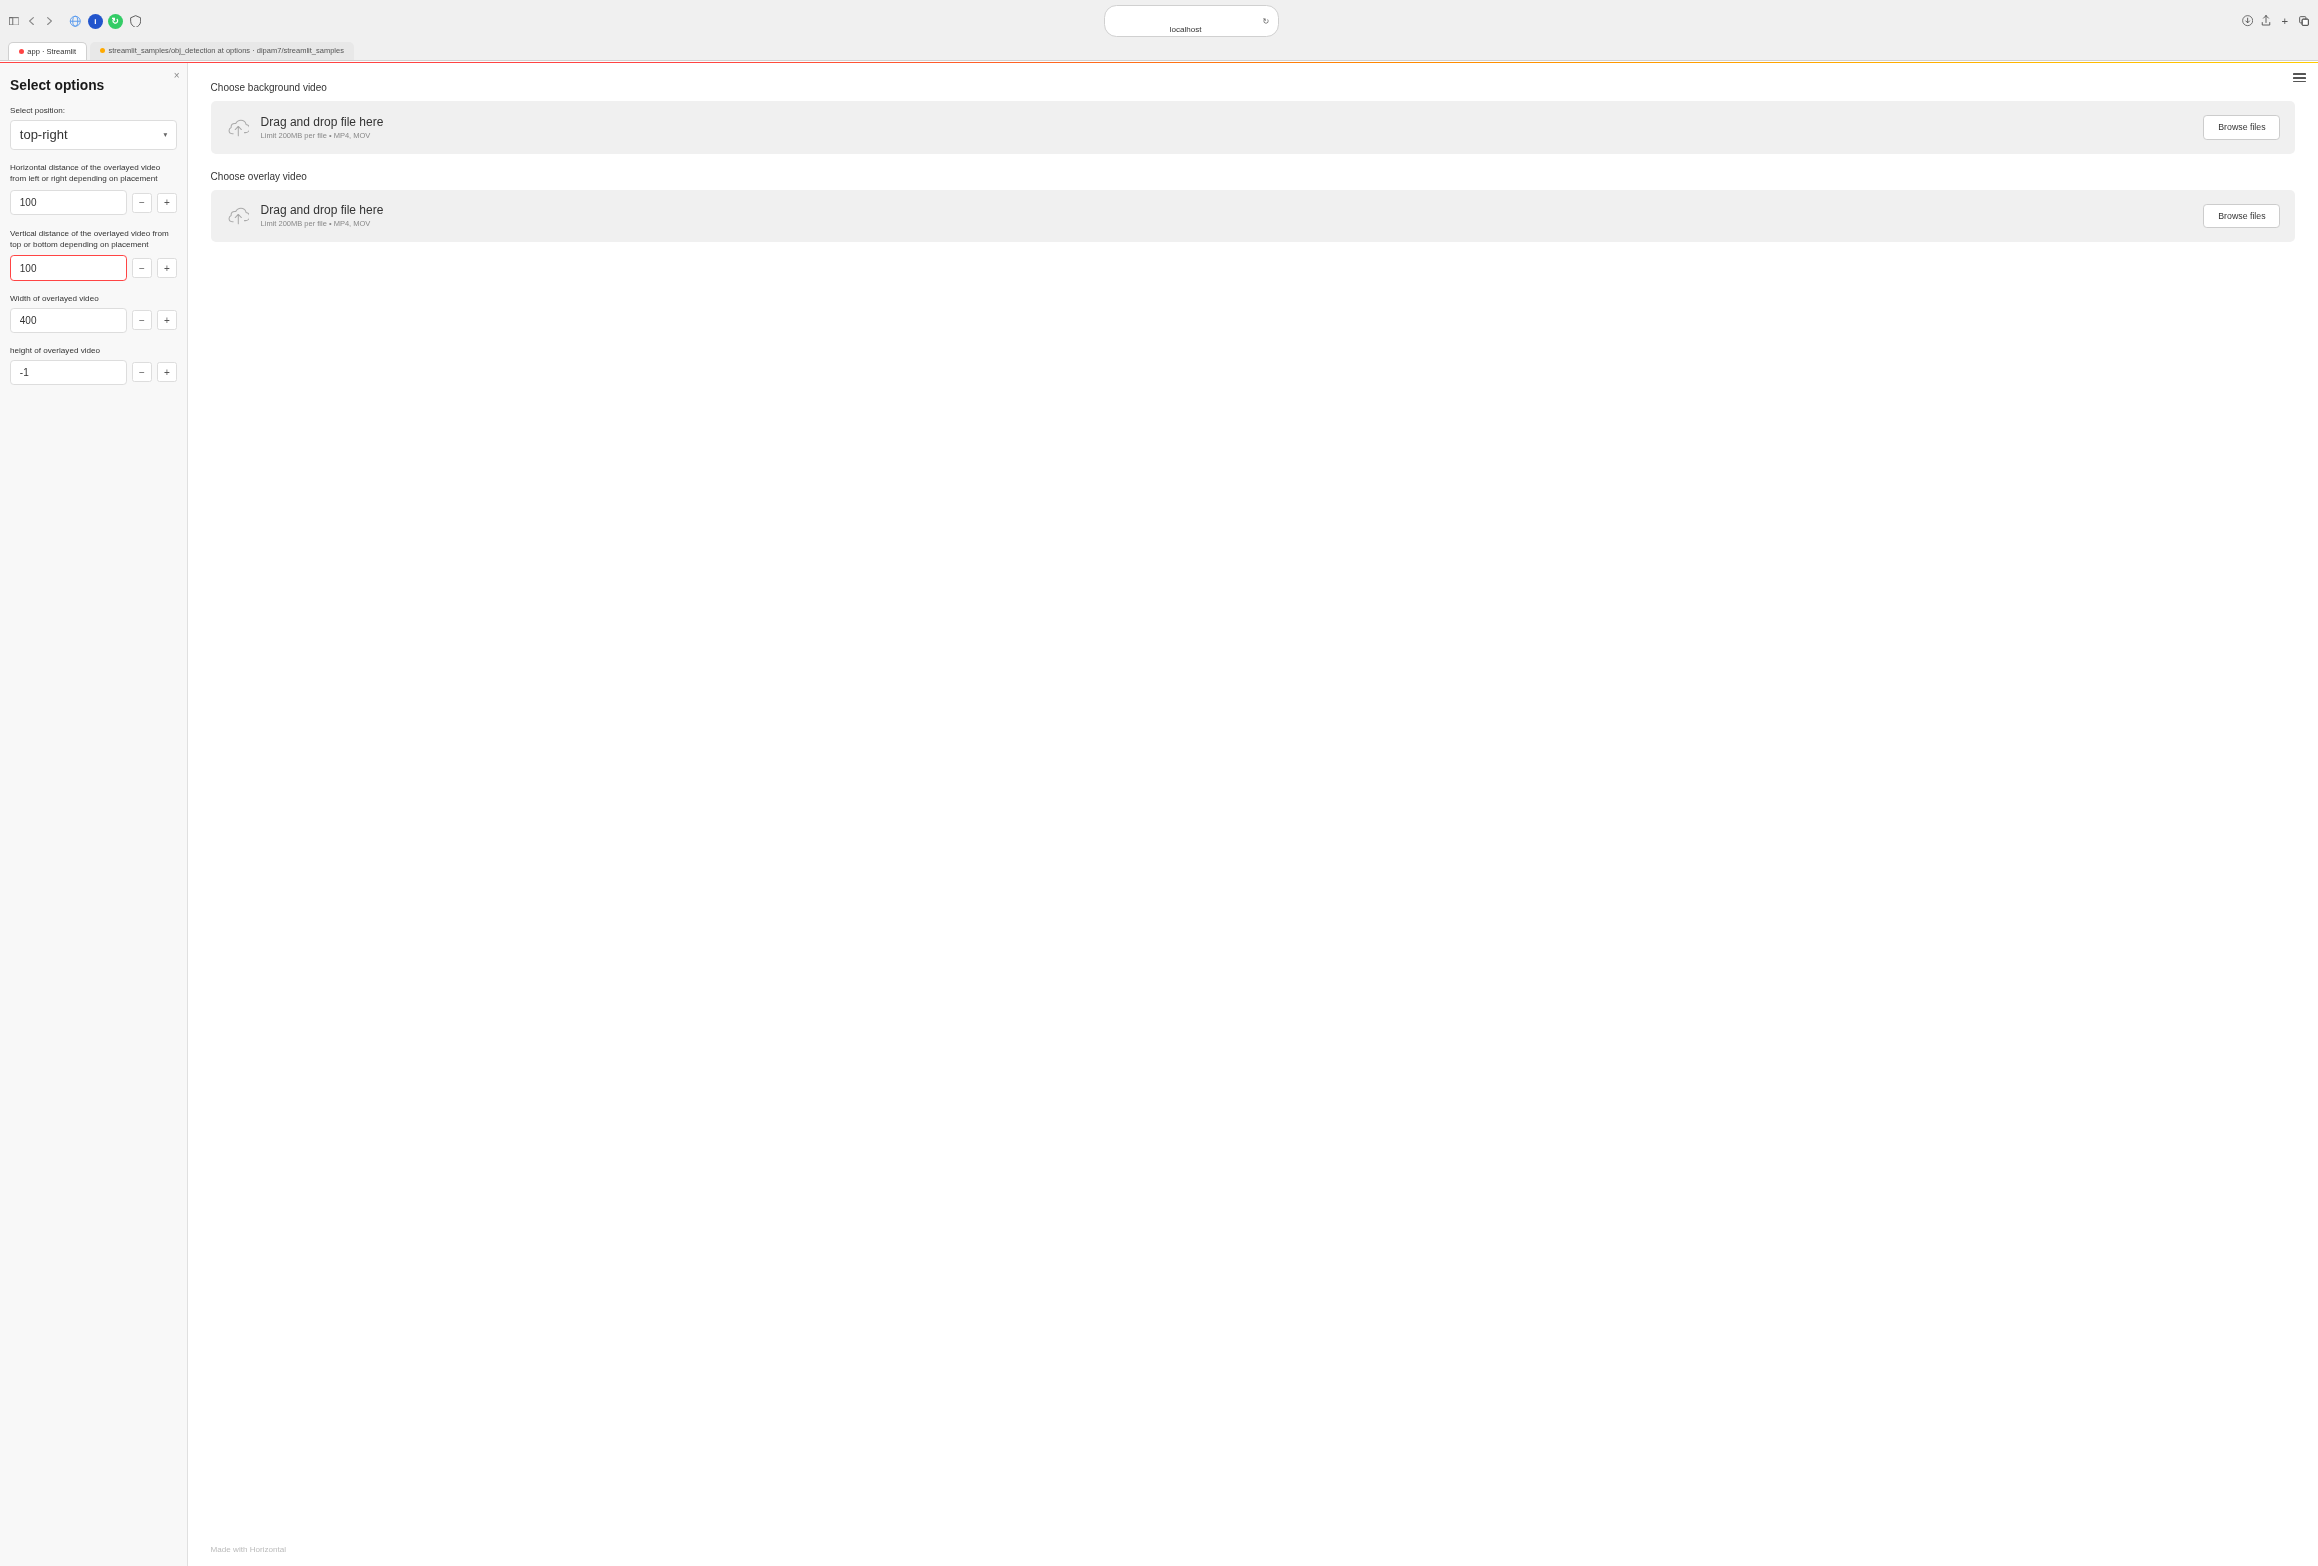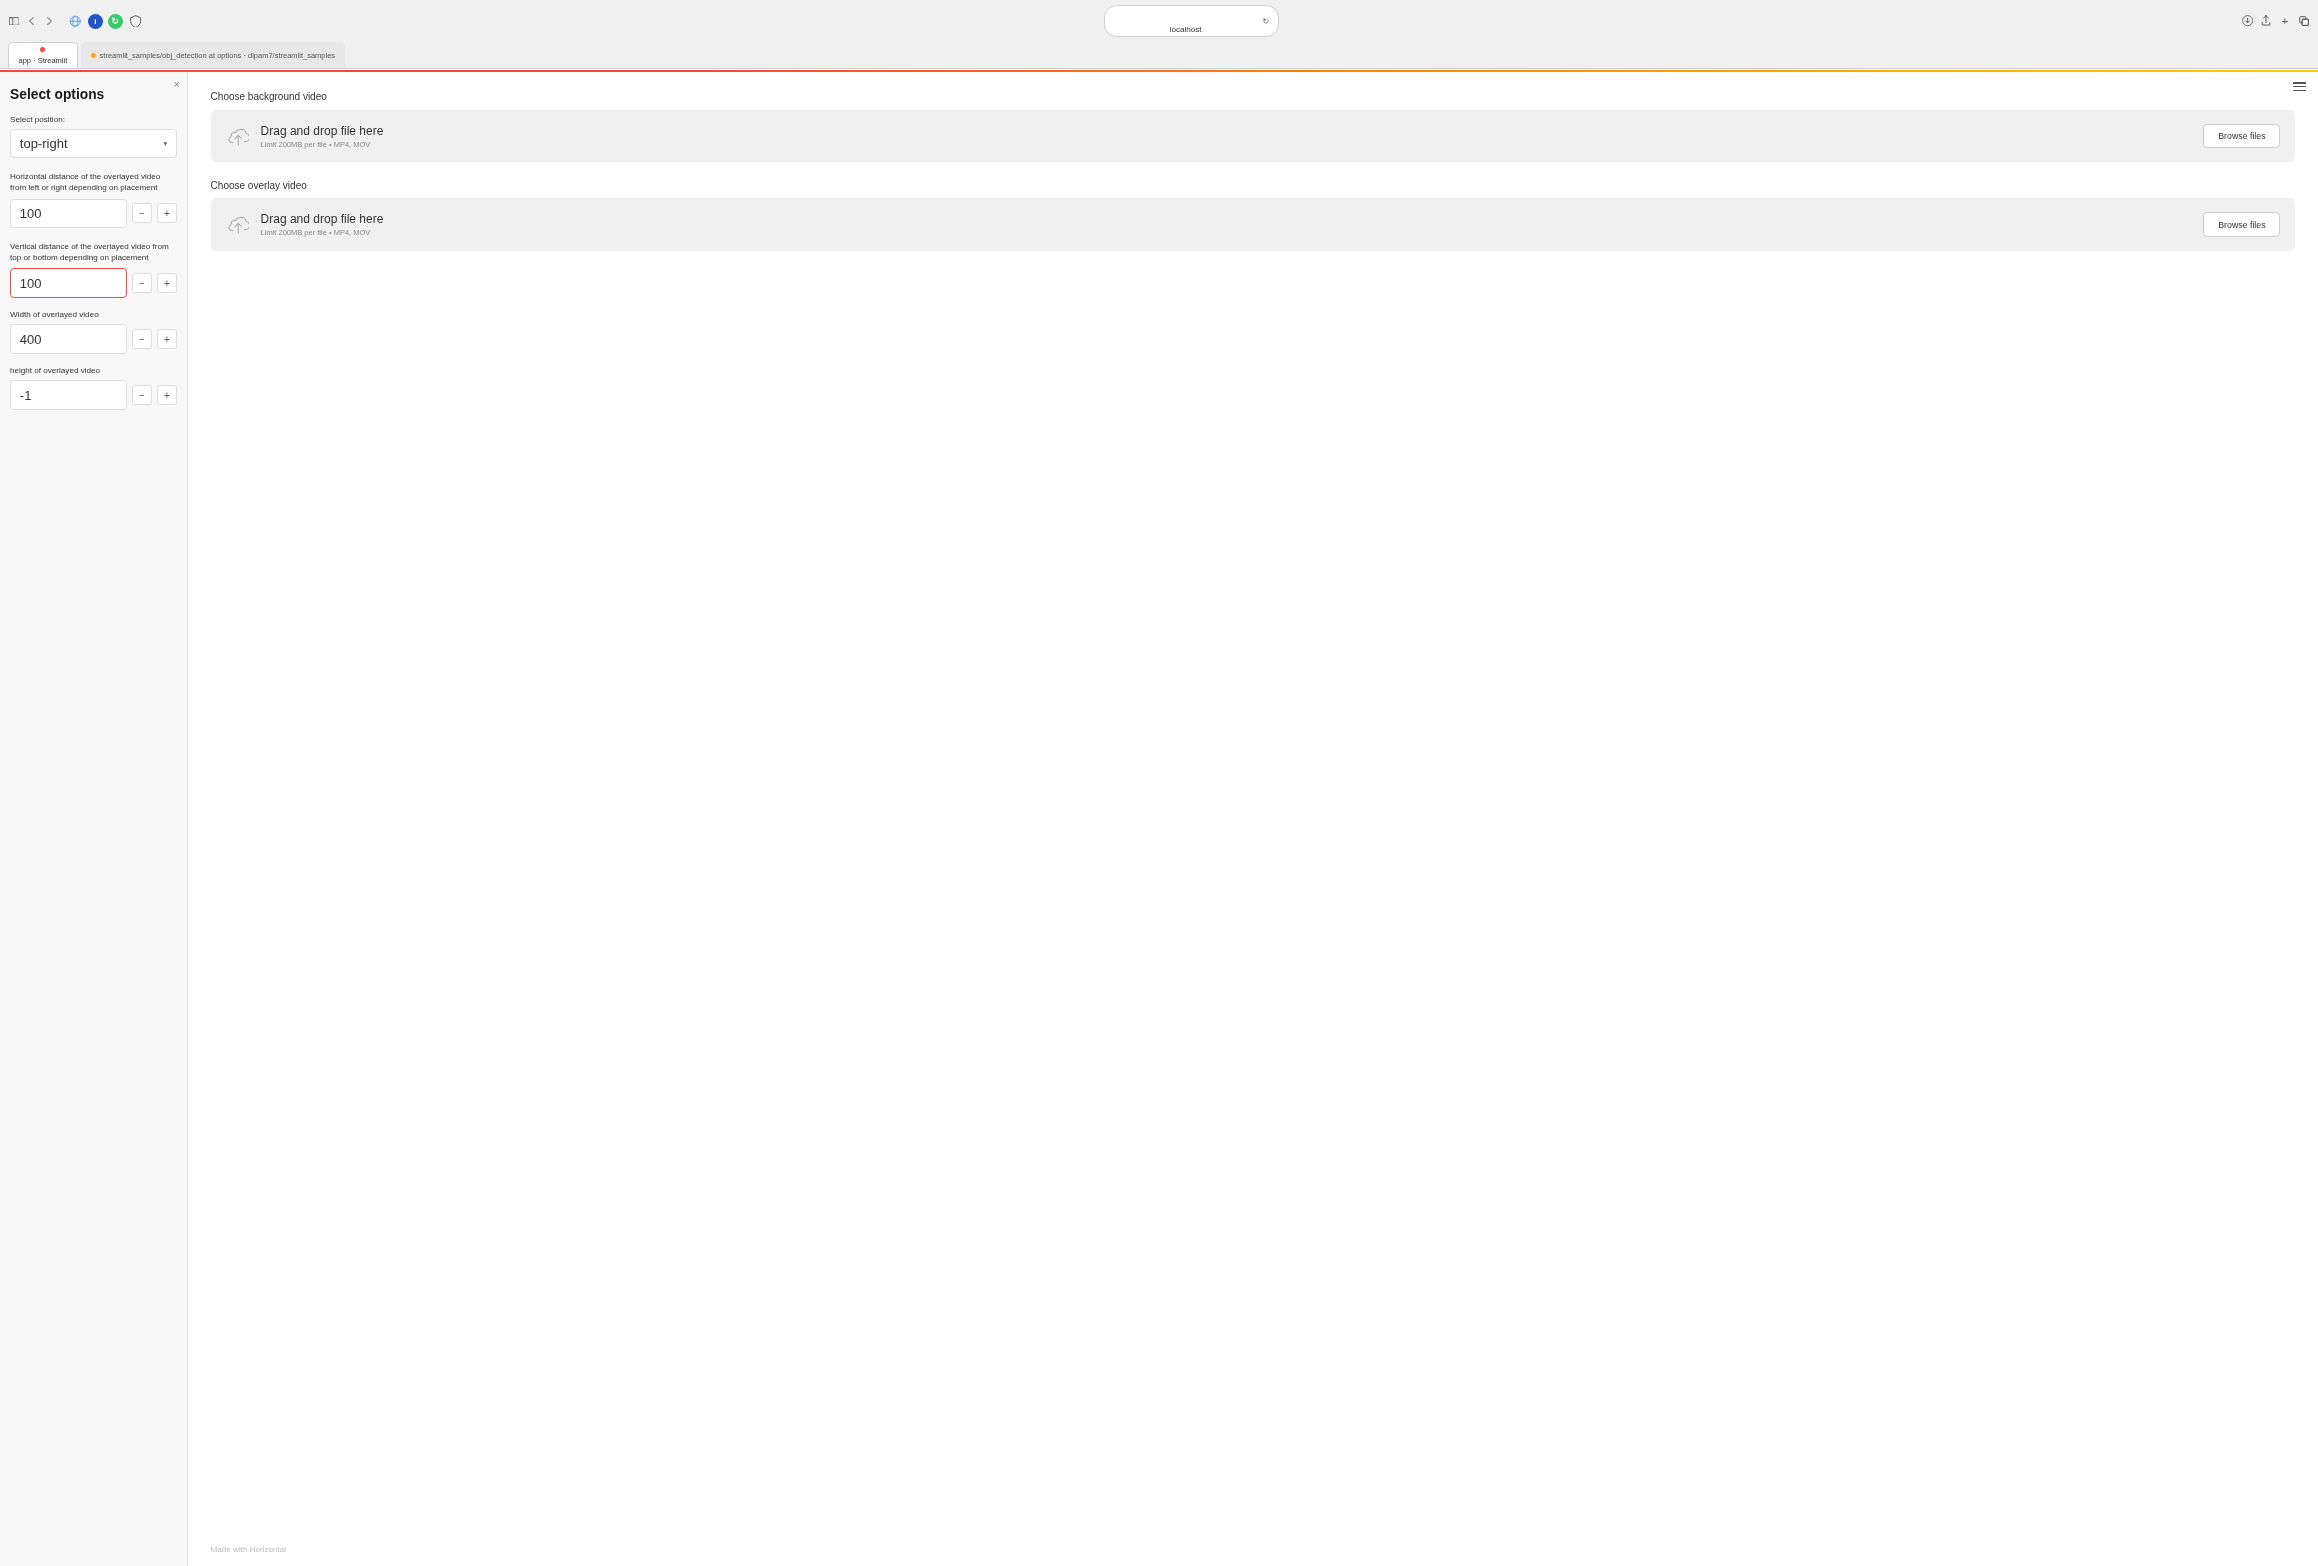--- a/index.html
+++ b/index.html
@@ -112,21 +112,20 @@
       color: #444;
       background: white;
       border-radius: 5px 5px 0 0;
       border: 0.6px solid #d0d0d0;
       border-bottom: none;
       cursor: pointer;
       display: flex;
       align-items: center;
       gap: 3.8px;
       white-space: nowrap;
-      flex-direction: column;
     }
     .tab.active {
       background: white;
       color: #333;
       font-weight: 500;
     }
     .tab-dot {
       width: 5px;
       height: 5px;
       border-radius: 50%;
@@ -219,21 +218,21 @@
     .number-input-row {
       display: flex;
       align-items: center;
       gap: 5px;
     }
     .number-input {
       background: white;
       border: 0.6px solid #ddd;
       border-radius: 3.8px;
       padding: 6.3px 8.8px;
-      font-size: 13px;
+      font-size: 10px;
       color: #333;
       flex: 1;
     }
     .number-input.focused {
       border: 1.3px solid #ff4444;
       outline: none;
     }
     .num-btn {
       width: 20px;
       height: 20px;

